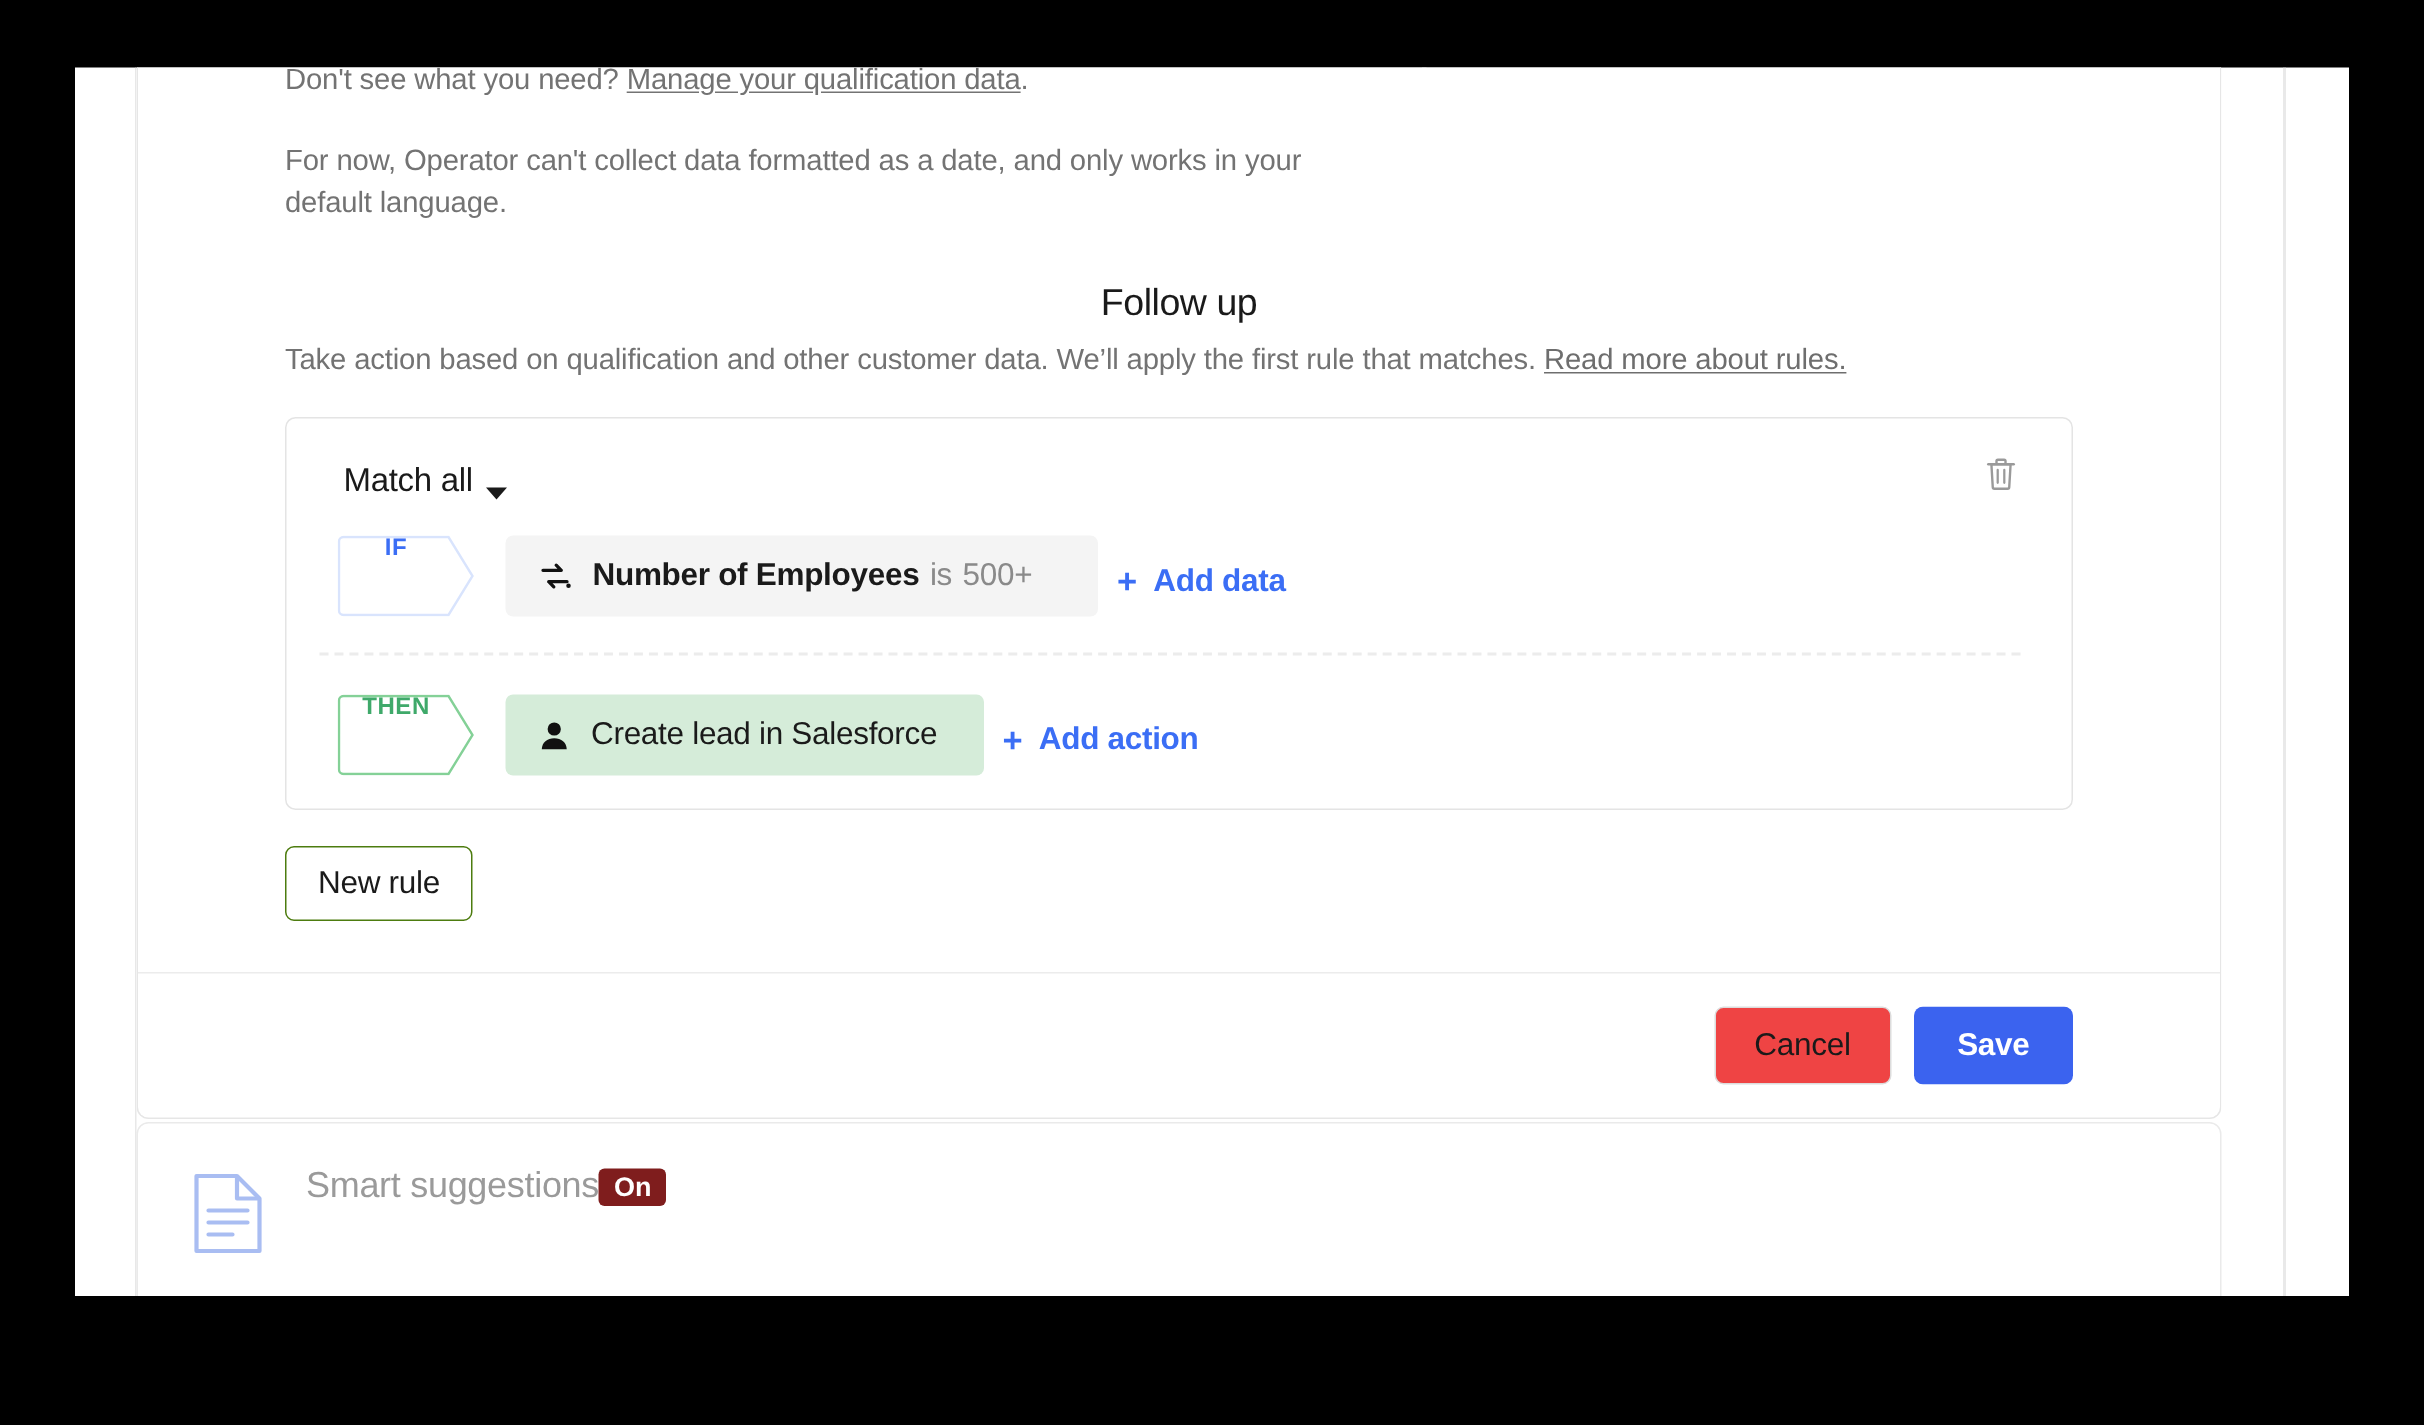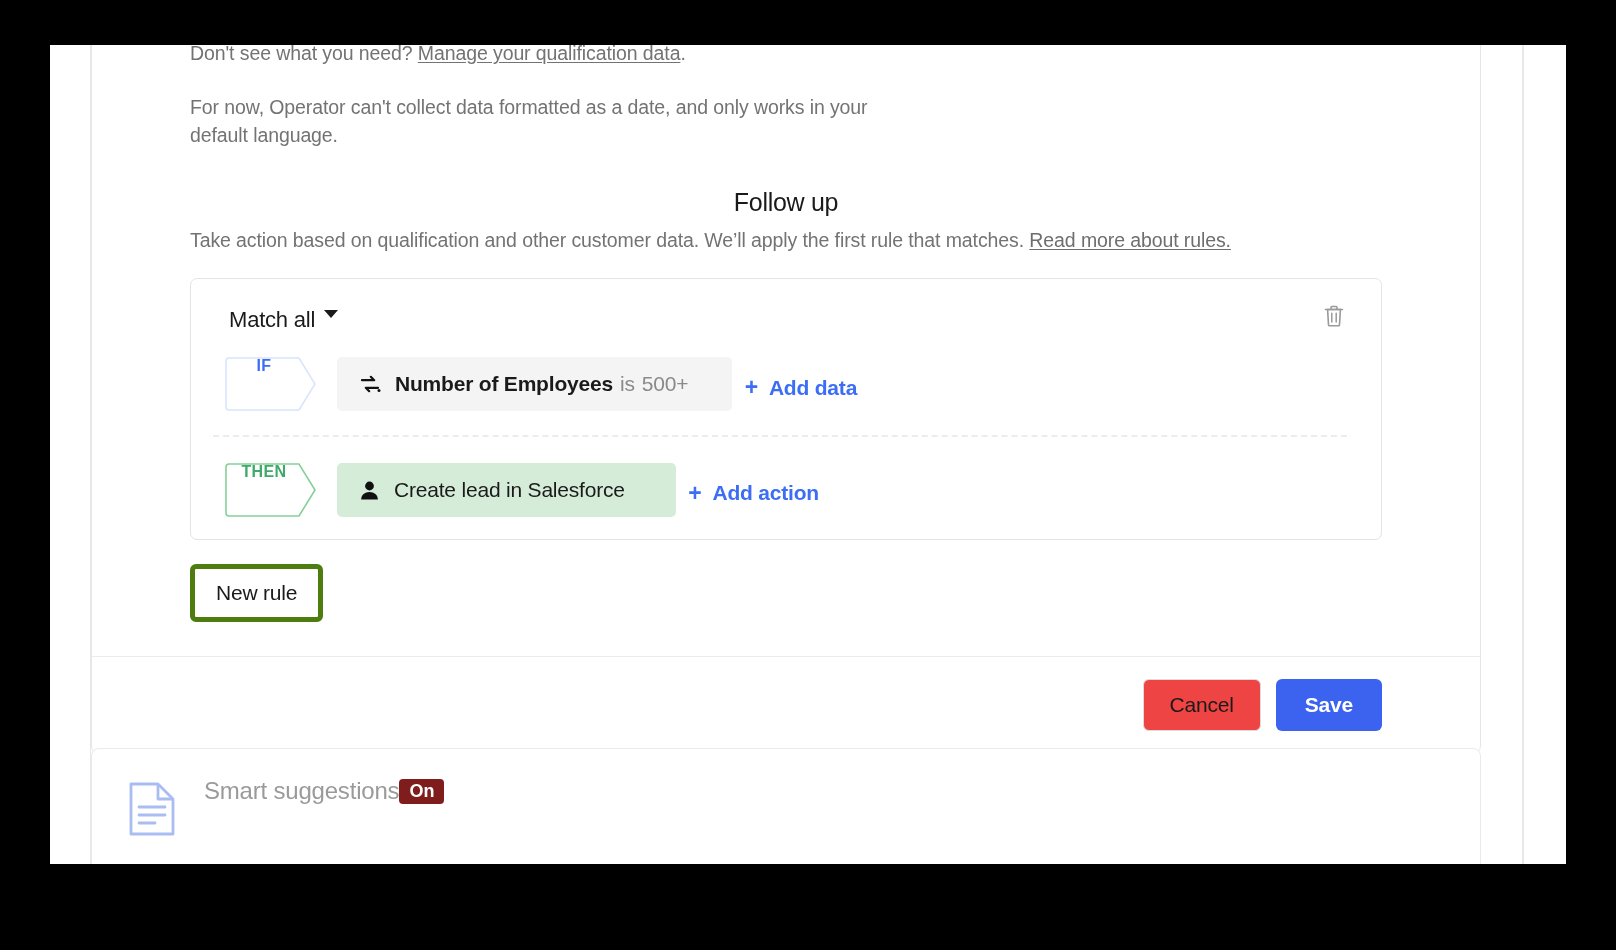--- a/index.html
+++ b/index.html
@@ -107,21 +107,21 @@
     position: relative;
     margin-top: 25px;
     border: 1px solid #e4e4e4;
     border-radius: 7px;
     padding: 22px 0 22px 0;
     background: #fff;
   }
 
   .match-row {
     display: flex;
-    align-items: flex-start;
+    align-items: flex-end;
     gap: 9px;
     padding: 6px 0 0 38px;
   }
   .match-label {
     font-size: 22px;
     color: #1a1a1a;
     letter-spacing: -0.2px;
   }
   .caret {
     width: 0; height: 0;
@@ -182,21 +182,21 @@
     align-items: center;
     gap: 14px;
     height: 54px;
     padding: 0 22px 0 22px;
     border-radius: 5px;
     font-size: 21px;
     letter-spacing: -0.2px;
     cursor: pointer;
   }
   .pill-data { background: #f4f4f4; padding-right: 44px; }
-  .pill-action { background: #d5ecd9; padding-right: 51px; }
+  .pill-action { background: #d5ecd9; padding-right: 31px; }
   .pill-strong { color: #1a1a1a; font-weight: 700; }
   .pill-muted { color: #8a8a8a; font-weight: 400; margin-left: -7px; }
   .pill-label { color: #1a1a1a; font-weight: 400; }
 
   .add-link {
     display: inline-flex;
     align-items: center;
     gap: 11px;
     margin-top: 18px;
     margin-left: 8px;
@@ -210,21 +210,21 @@
 
   .dashed-sep {
     margin: 24px 34px 0 22px;
     border-top: 2px dashed #ececec;
   }
 
   .new-rule-btn {
     display: inline-block;
     margin-top: 24px;
     padding: 12px 21px;
-    border: 5px solid #4d7c0f;
+    border: 1px solid #4d7c0f;
     border-radius: 6px;
     background: #fff;
     font-size: 21px;
     color: #1a1a1a;
     letter-spacing: -0.2px;
     cursor: pointer;
   }
 
   
   .card-footer {

